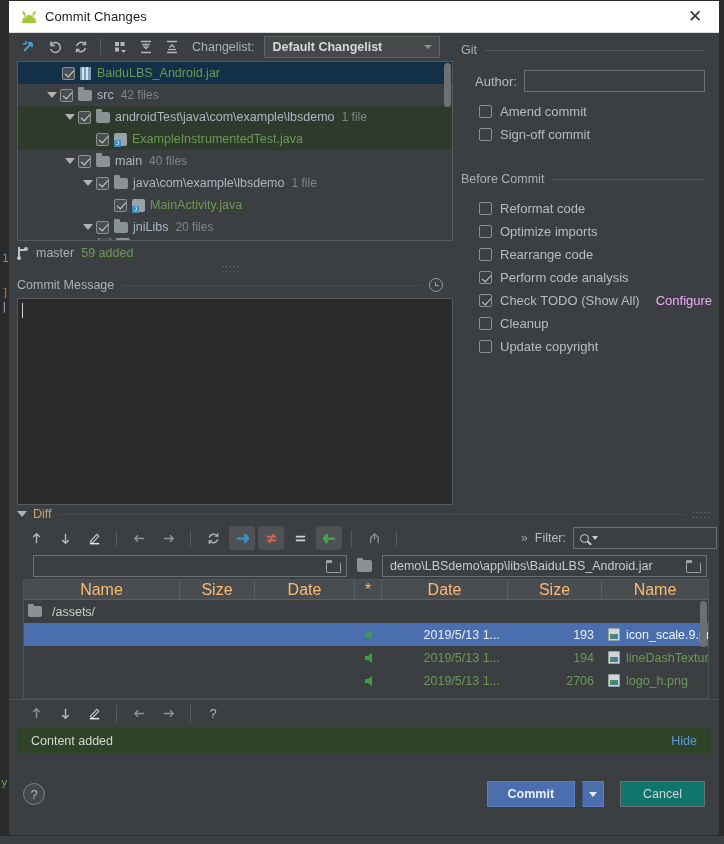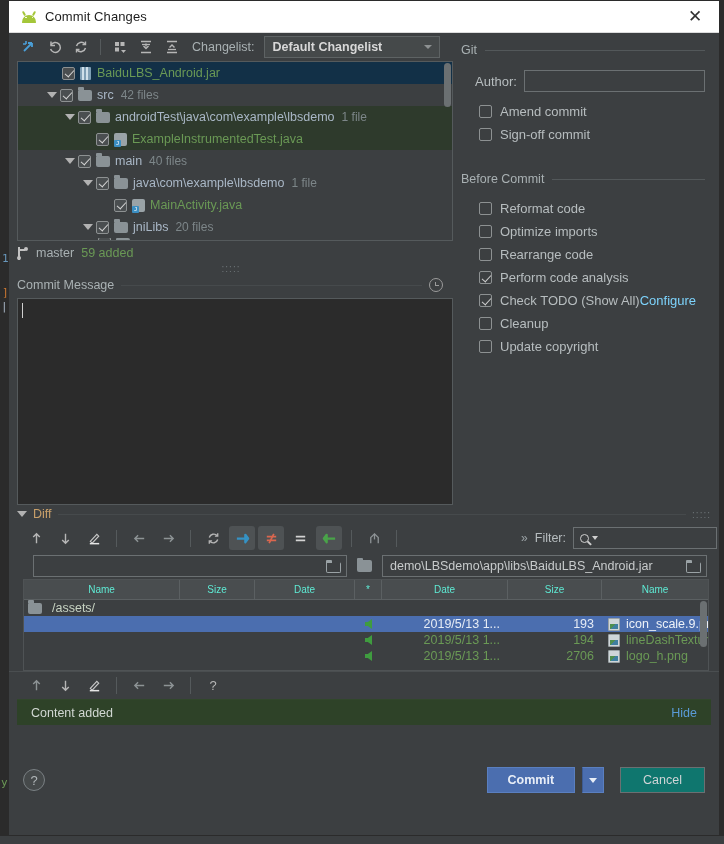--- a/index.html
+++ b/index.html
@@ -185,21 +185,21 @@
     cursor: pointer;
   }
   .chk {
     width: 13px; height: 13px; flex: 0 0 13px; border: 1px solid #8d9192; background: #3c3f41;
     border-radius: 2px; margin-right: 8px; position: relative;
   }
   .chk.on::after {
     content: ""; position: absolute; left: 3.5px; top: 0.5px; width: 4px; height: 8px;
     border: solid #cfcfcf; border-width: 0 1.6px 1.6px 0; transform: rotate(42deg);
   }
-  .link { color: #7dd3fc; margin-left: 0; cursor: pointer; }
+  .link { color: #f0abfc; margin-left: 16px; cursor: pointer; }
 
   
   .diff-head { display: flex; align-items: center; gap: 6px; padding: 0 8px 0 8px; height: 18px; }
   .diff-head .tri-s {
     width:0;height:0;border-left:5px solid transparent;border-right:5px solid transparent;border-top:6px solid #b2b2b2;
   }
   .diff-head .lbl { font-size: 12.5px; color: #c9a06a; }
   .diff-head .rule { flex: 1; height: 1px; background: #50555780; }
   .diff-head .dots { color: #6e7477; font-size: 10px; letter-spacing: 1px; }
 
@@ -252,24 +252,24 @@
   .mini-tri { width:0;height:0;border-left:3.5px solid transparent;border-right:3.5px solid transparent;border-top:4px solid #cfcfcf; margin-left:1px; }
 
   
   .ftable {
     margin: 0 10px 0 14px; border: 1px solid #4f5355; background: #3c3f41;
     position: relative; overflow: hidden;
   }
   .fthead { display: flex; height: 20px; background: #494d4f; border-bottom: 1px solid #5b6062; }
   .fthead .th {
     display: flex; align-items: center; justify-content: center;
-    font-size: 10px; color: #5eead4; border-right: 1px solid #5b6062; height: 100%;
+    font-size: 16px; color: #fdba74; border-right: 1px solid #5b6062; height: 100%;
   }
   .fthead .th:last-child { border-right: none; }
-  .ftrow { display: flex; height: 16px; align-items: center; font-size: 12.5px; }
+  .ftrow { display: flex; height: 23px; align-items: center; font-size: 12.5px; }
   .ftrow.sel { background: #4b6eaf; }
   .ftrow .c { display: flex; align-items: center; height: 100%; overflow: hidden; }
   .c-name-l { padding-left: 4px; }
   .c-star { justify-content: center; }
   .c-date-r { justify-content: flex-end; padding-right: 8px; }
   .c-size-r { justify-content: flex-end; padding-right: 8px; }
   .c-name-r { padding-left: 6px; gap: 6px; }
   .grn { color: #6a9955; }
   .grn-w { color: #c7d3c2; }
   .arrow-left {

